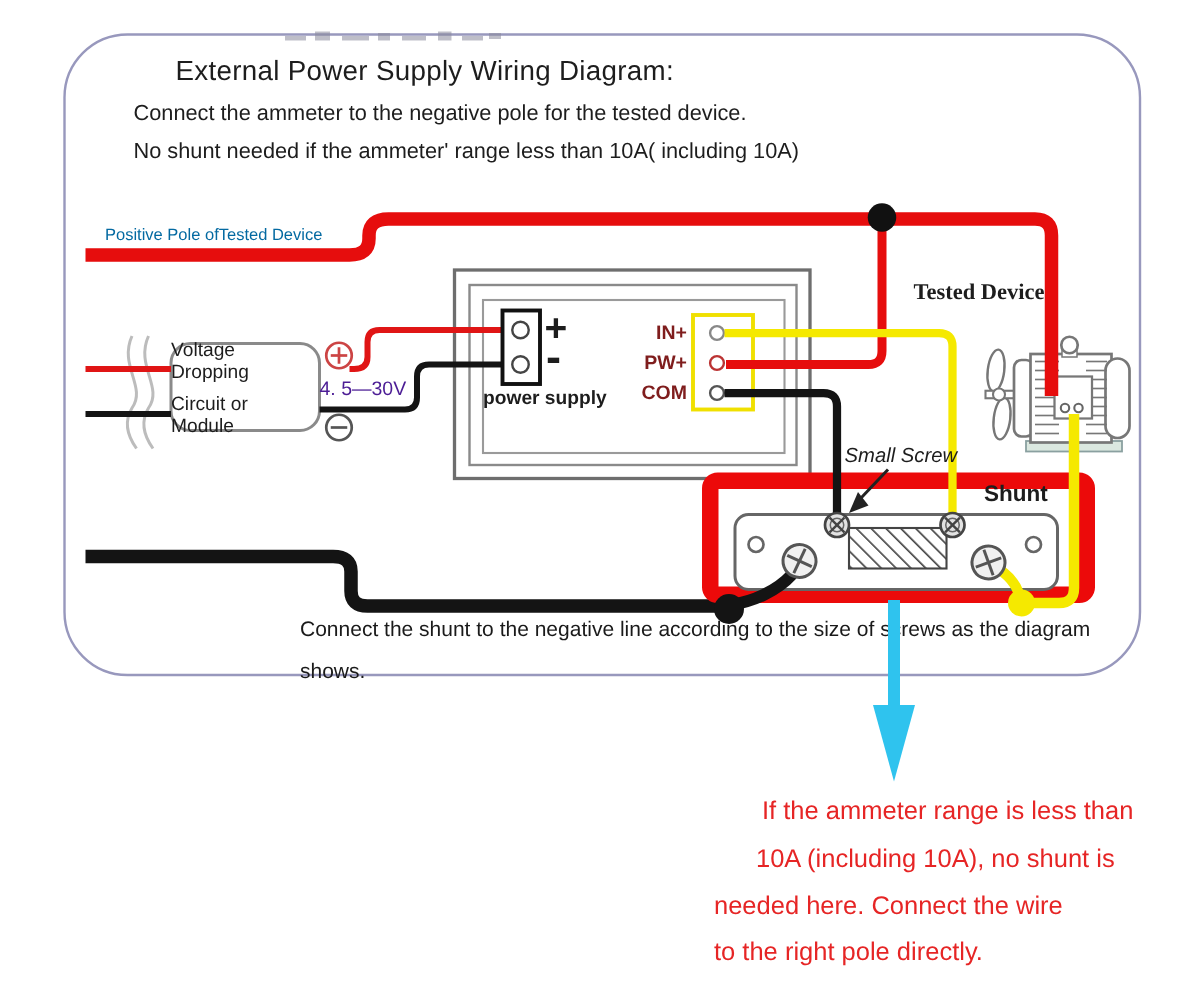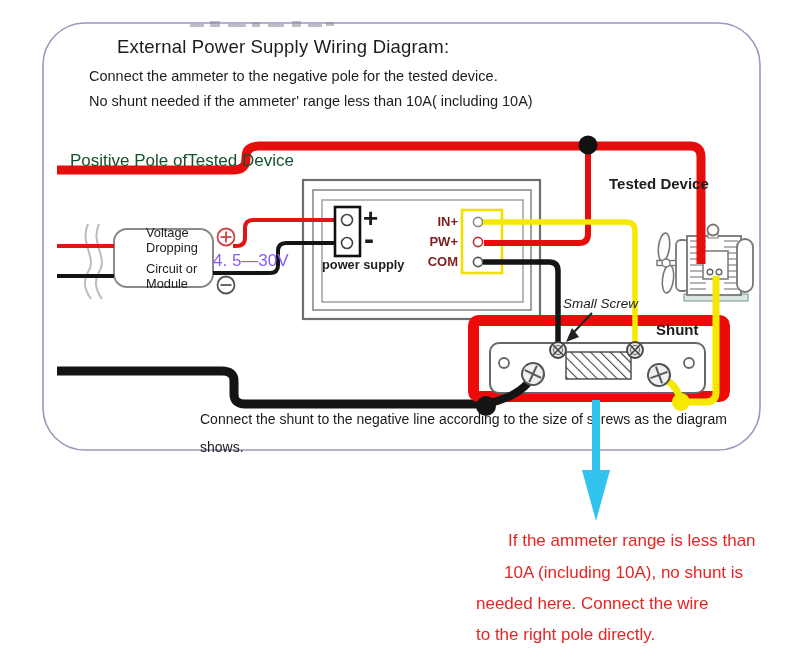--- a/index.html
+++ b/index.html
@@ -5,27 +5,27 @@
   html,body{margin:0;padding:0;}
   body{width:798px;height:667px;background:#ffffff;position:relative;overflow:hidden;
        font-family:"Liberation Sans", sans-serif;}
   .layer{position:absolute;left:0;top:0;width:798px;height:667px;}
   #wires-layer{z-index:1;}
   #text-layer{z-index:2;pointer-events:none;}
   #overlay-layer{z-index:3;}
   .t{position:absolute;white-space:nowrap;color:#1d1d1d;}
   .title{font-size:18.5px;letter-spacing:.2px;}
   .sub{font-size:14.5px;}
-  .red-label{color:#14532d;font-size:17px;}
+  .red-label{color:#0369a1;font-size:11px;}
   .blk-label{color:#1d1d1d;font-size:13.5px;}
   .bold15{font-size:15px;font-weight:700;}
   .module-text{position:absolute;left:114px;top:229px;width:89px;height:58px;
      display:flex;flex-direction:column;justify-content:center;align-items:center;
-     gap:6px;font-size:12.8px;color:#1d1d1d;padding-left:32px;}
-  .range{color:#8b5cf6;font-size:17px;}
+     gap:6px;font-size:12.8px;color:#1d1d1d;}
+  .range{color:#4c1d95;font-size:13px;}
   .term-label{position:absolute;width:40px;text-align:right;font-size:13px;font-weight:700;color:#7f1d1d;}
   .ps-plus{font-size:26px;font-weight:700;line-height:20px;}
   .ps-minus{font-size:30px;font-weight:700;line-height:16px;}
   .caption{font-size:14px;color:#1a1a1a;}
   .note-line{position:absolute;left:476px;color:#e62525;font-size:17px;}
 </style>
 </head>
 <body>
 
 <svg id="wires-layer" class="layer" viewBox="0 0 798 667">
@@ -200,21 +200,21 @@
   <div class="t range" style="left:213px;top:251px;">4. 5—30V</div>
 
   <div class="t ps-plus" style="left:363px;top:208px;">+</div>
   <div class="t ps-minus" style="left:364px;top:231px;">-</div>
   <div class="t" style="left:322px;top:257px;font-size:12.8px;font-weight:bold;">power supply</div>
 
   <div class="term-label" style="left:418px;top:214px;">IN+</div>
   <div class="term-label" style="left:418px;top:234px;">PW+</div>
   <div class="term-label" style="left:418px;top:254px;">COM</div>
 
-  <div class="t bold15" style="left:609px;top:175px;">Tested Device</div>
+  <div class="t bold15" style="left:609px;top:187px;font-family:Liberation Serif, serif;">Tested Device</div>
   <div class="t" style="left:563px;top:296px;font-size:13.5px;font-style:italic;">Small Screw</div>
   <div class="t bold15" style="left:656px;top:321px;">Shunt</div>
 
   <div class="t caption" style="left:200px;top:411px;">Connect the shunt to the negative line according to the size of screws as the diagram</div>
   <div class="t caption" style="left:200px;top:439px;">shows.</div>
 
   <div class="note-line" style="top:531px;margin-left:32px;">If the ammeter range is less than</div>
   <div class="note-line" style="top:563px;margin-left:28px;">10A (including 10A), no shunt is</div>
   <div class="note-line" style="top:594px;">needed here. Connect the wire</div>
   <div class="note-line" style="top:625px;">to the right pole directly.</div>

